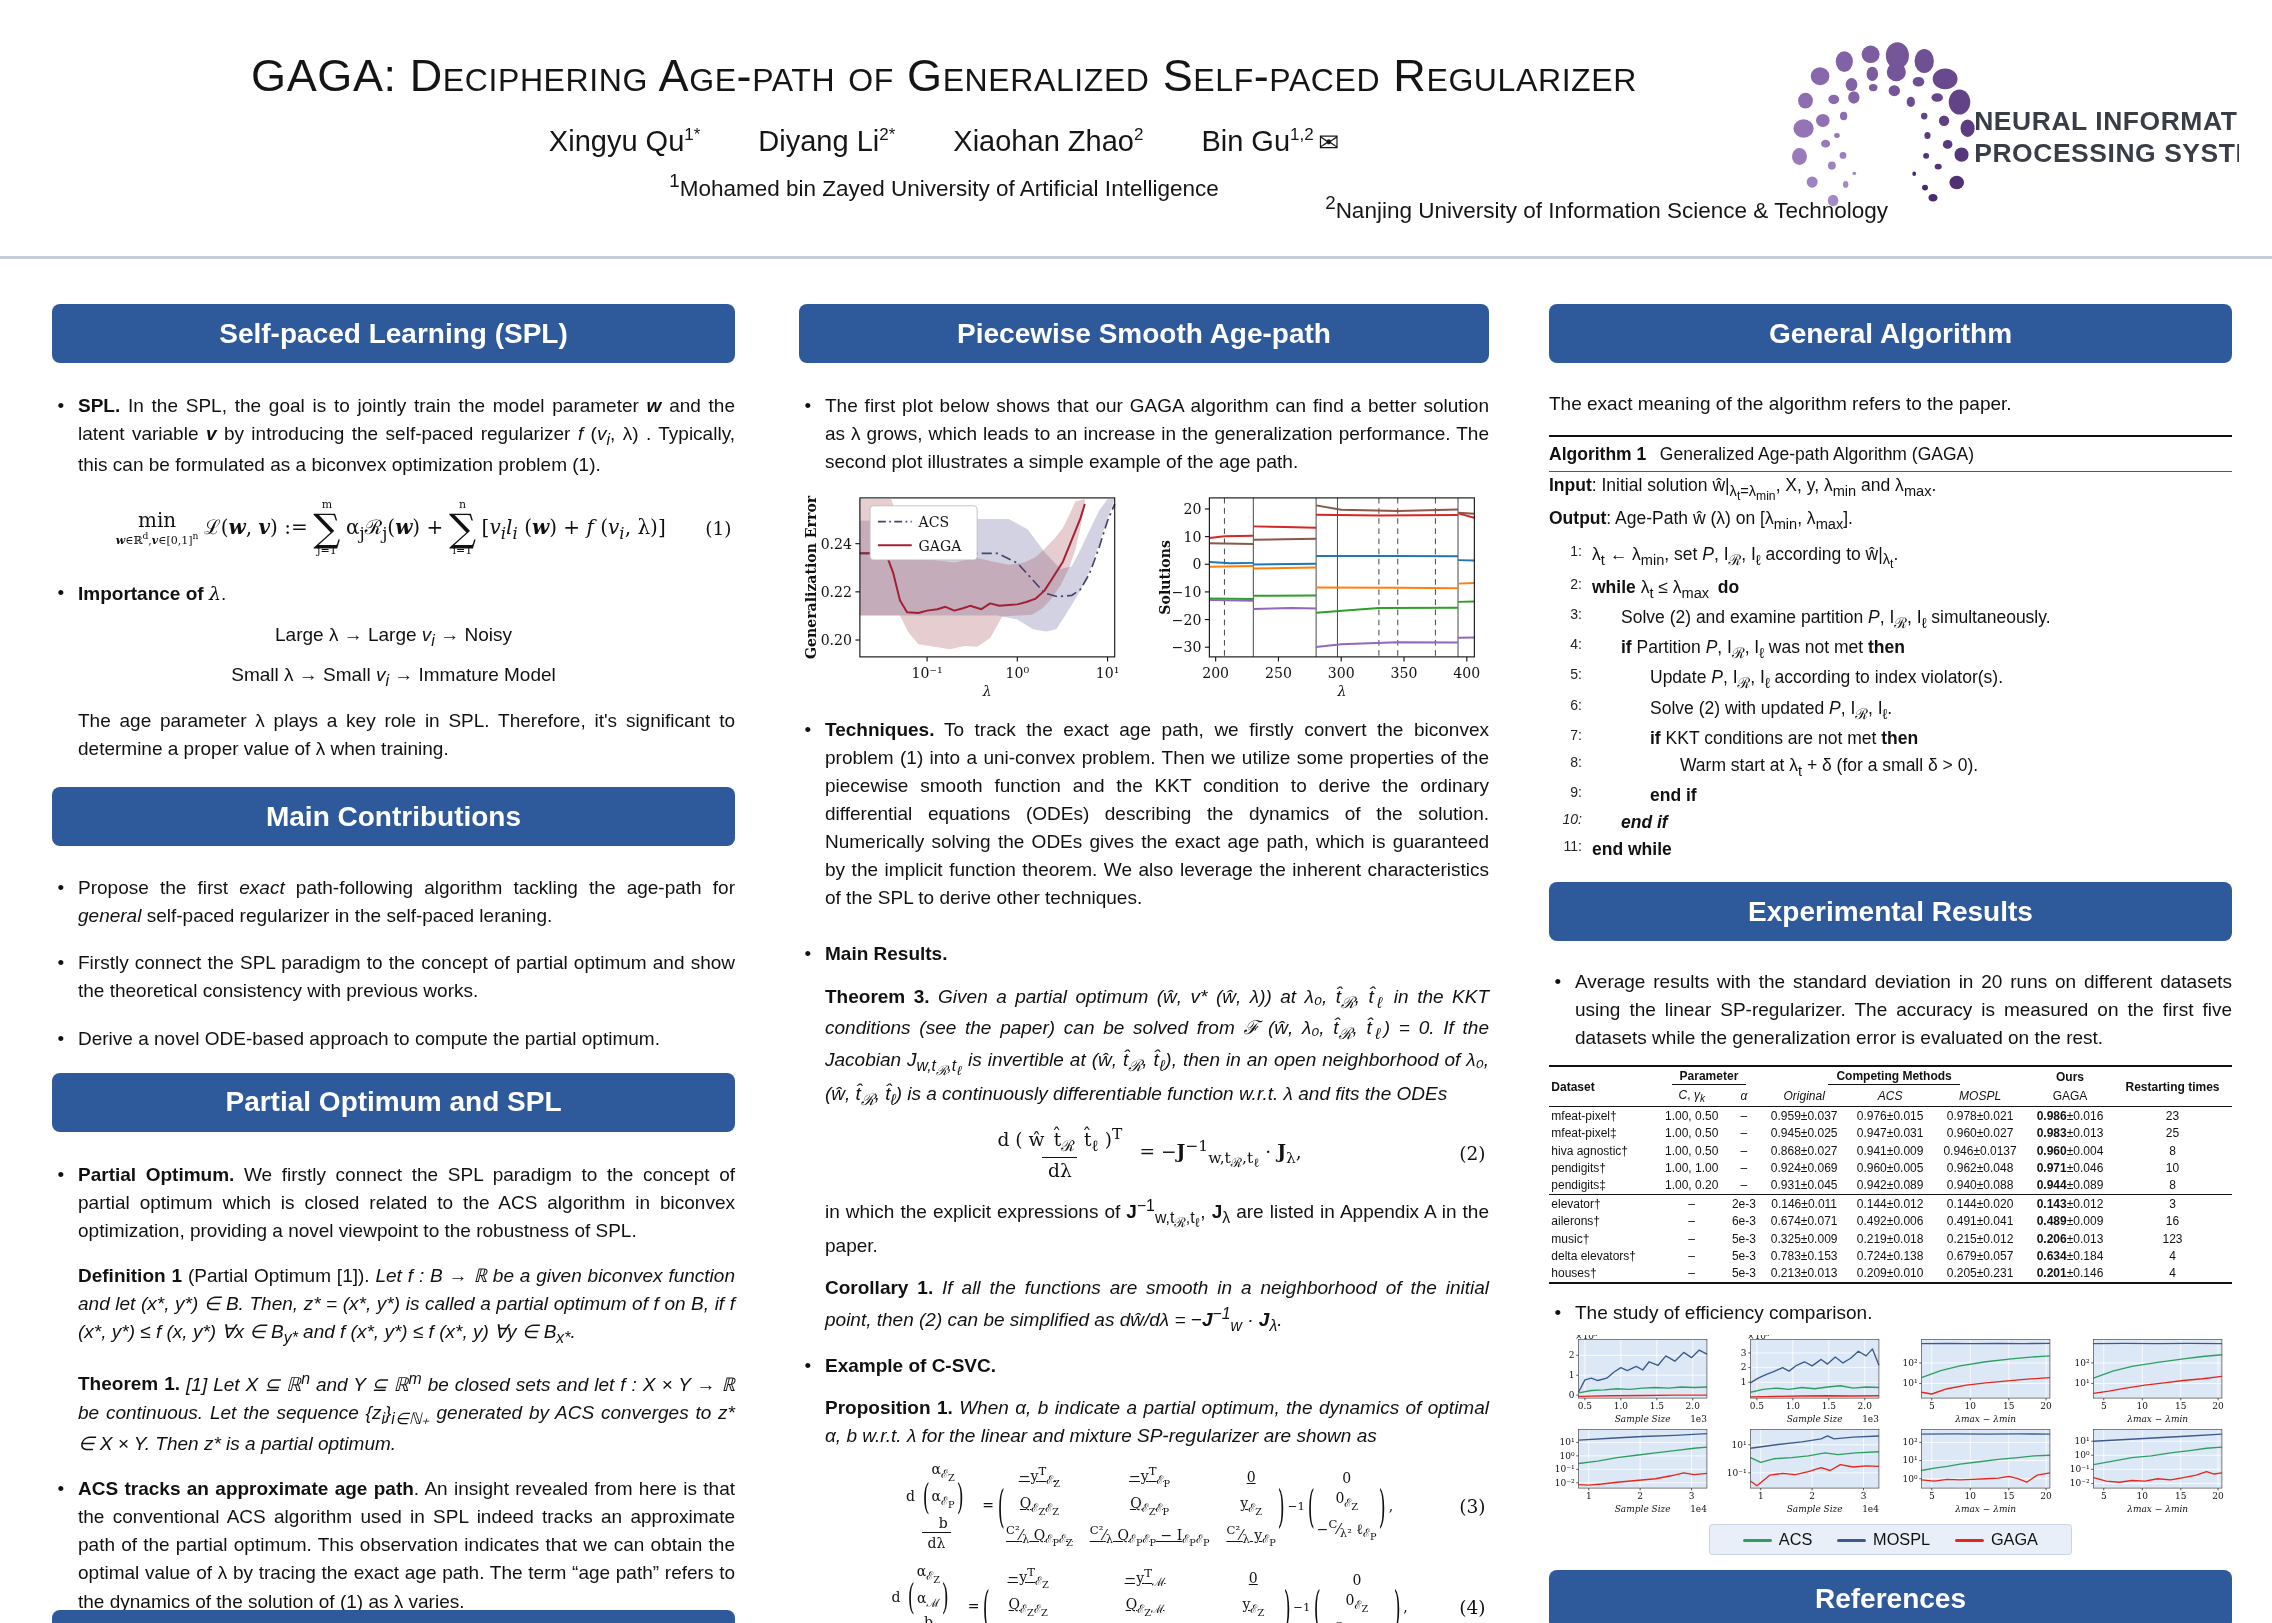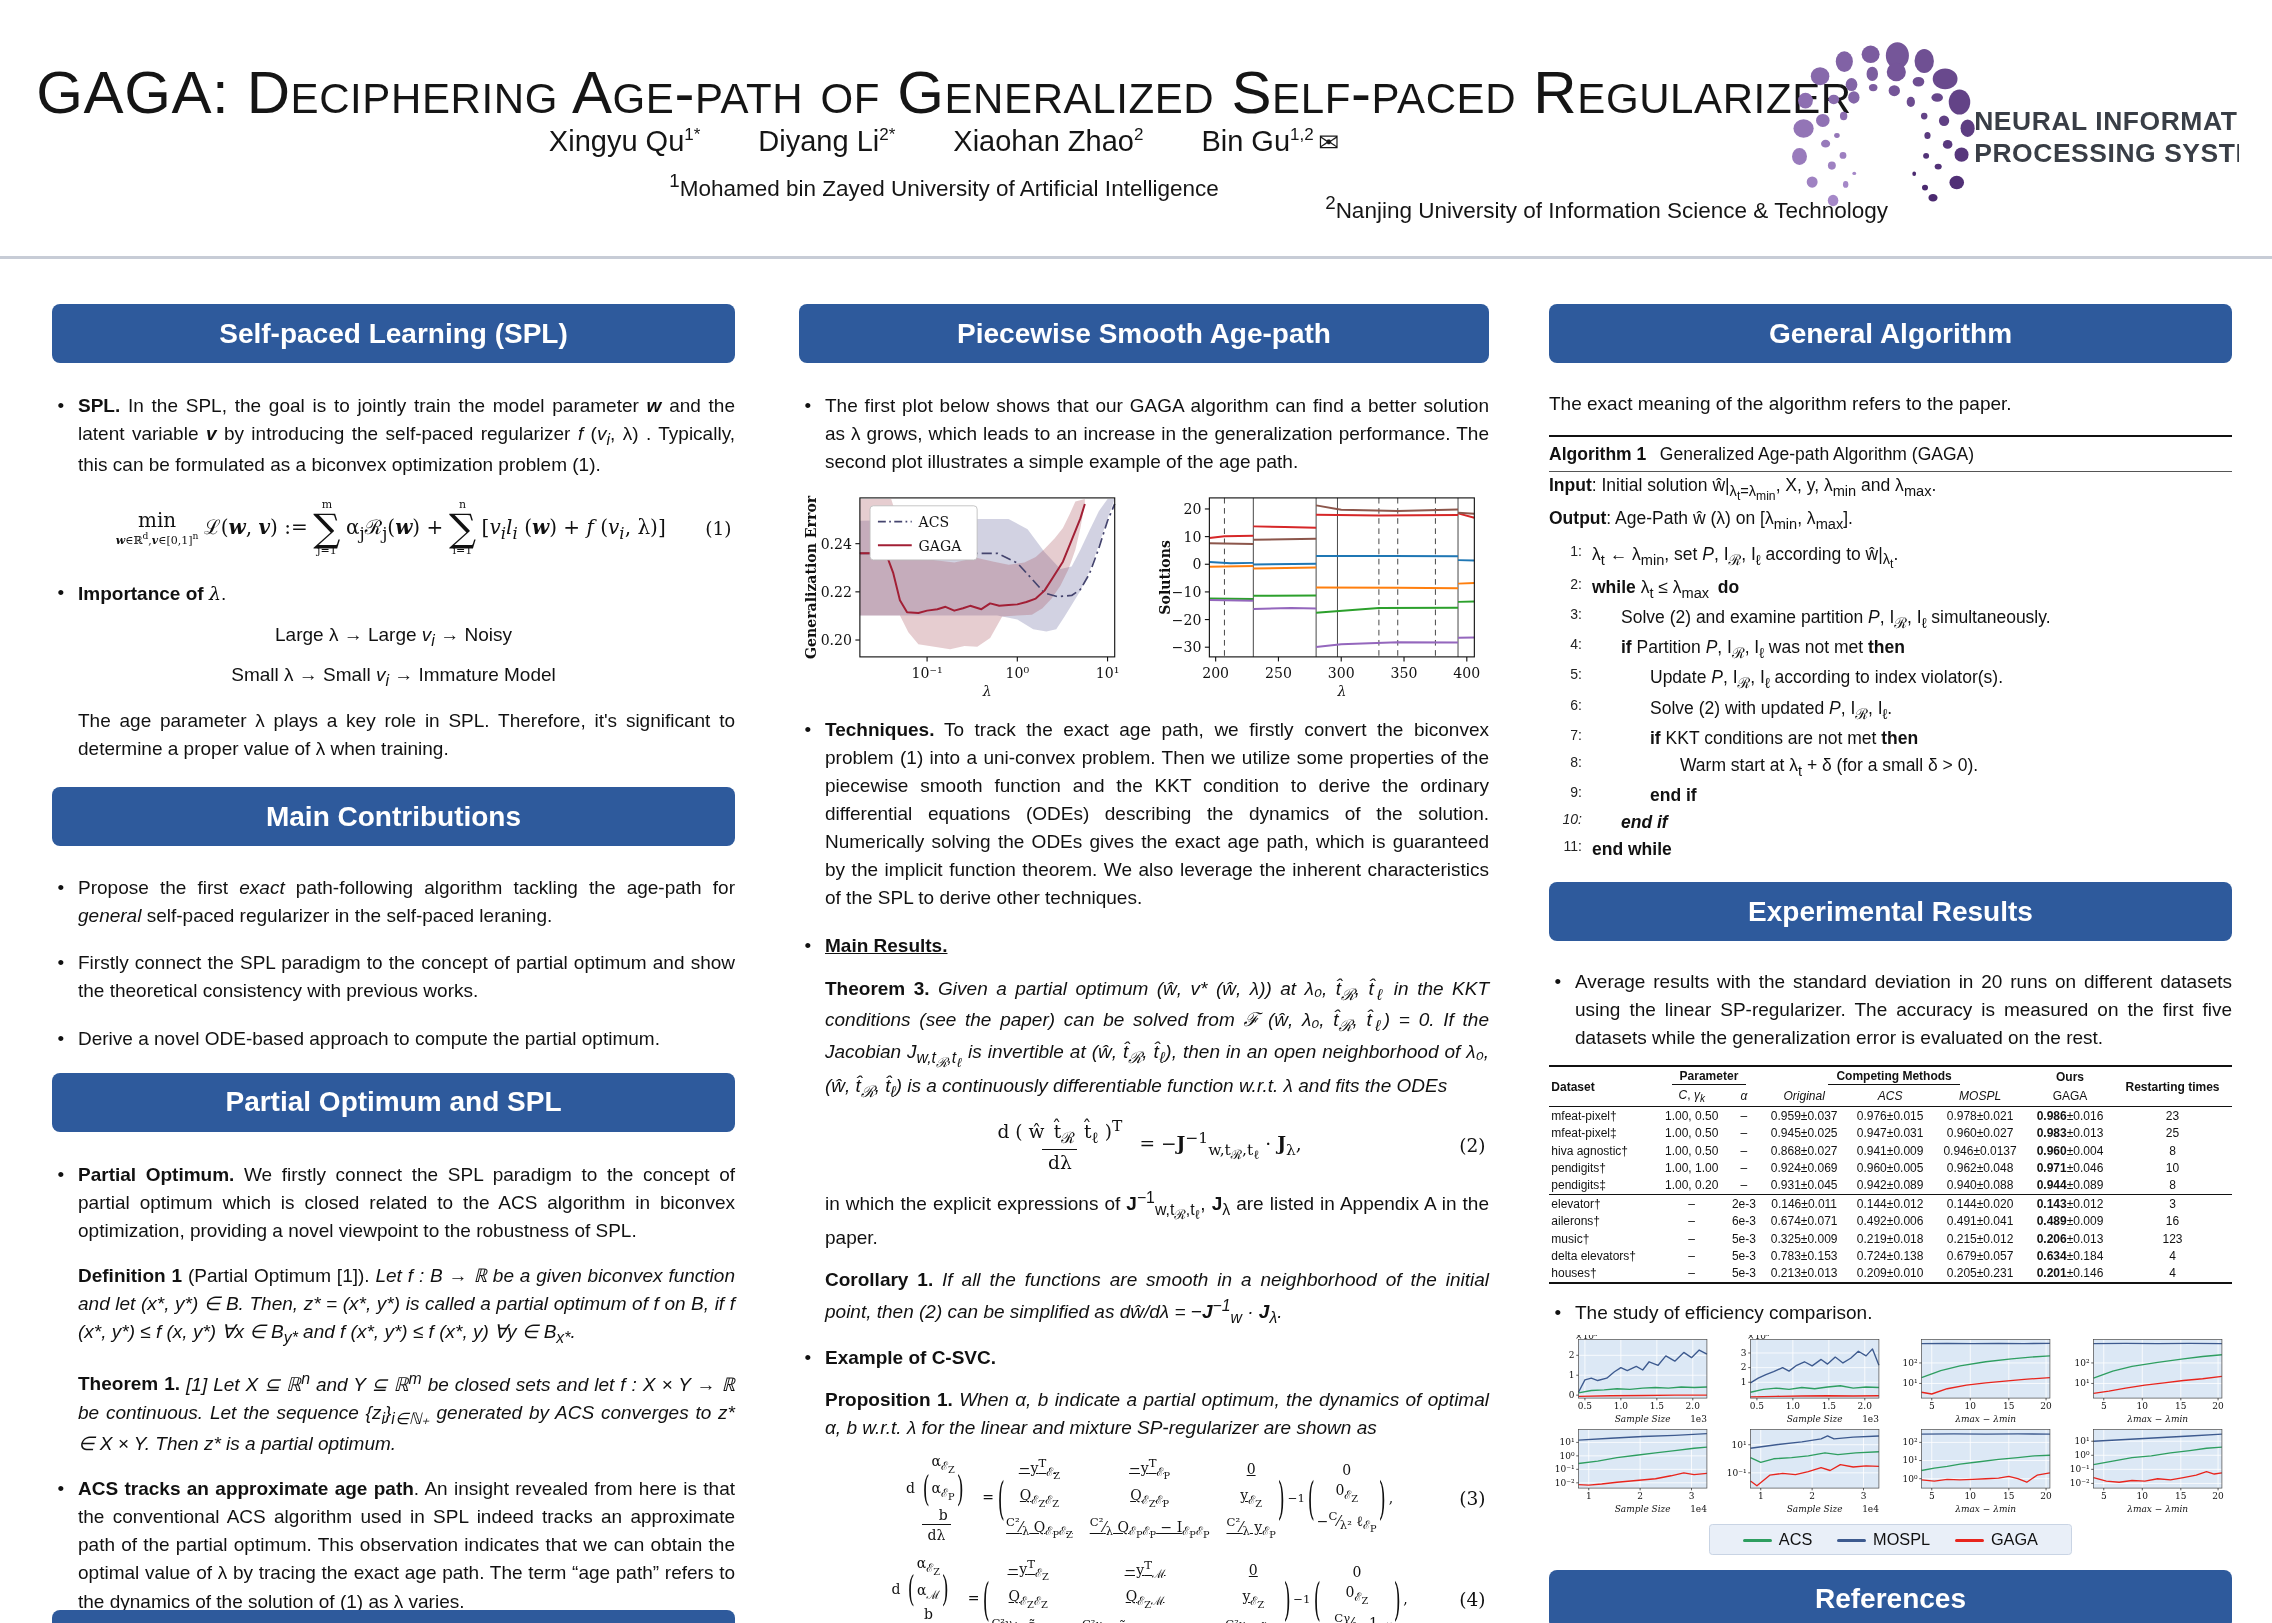--- a/index.html
+++ b/index.html
@@ -2,21 +2,21 @@
 <html style="font-size:9px"><head>
 <meta charset="utf-8">
 <style>
   html,body{margin:0;padding:0;background:#e8e8e8;}
   #poster{position:relative;width:2273px;height:1623px;background:#ffffff;
           font-family:"Liberation Sans", sans-serif;color:#111;overflow:hidden;}
   
   #hdr{position:absolute;left:0;top:0;width:2273px;height:256px;}
   #hdr-rule{position:absolute;left:0;top:256px;width:2273px;height:2.8px;background:#c7ccd6;}
   .title{position:absolute;left:0;top:50px;width:1888px;text-align:center;
-         font-variant:small-caps;font-size:60px;font-weight:500;letter-spacing:0.6px;color:#151515;margin-top:8px;}
+         font-variant:small-caps;font-size:45px;font-weight:500;letter-spacing:0.6px;color:#151515;}
   .authors{position:absolute;left:0;top:125px;width:1888px;text-align:center;font-size:29px;color:#151515;}
   .authors sup{font-size:17px;}
   .affil{position:absolute;left:0;width:1888px;text-align:center;font-size:22.5px;color:#151515;}
   .env{font-size:25px;margin-left:4.5px;}
   #logo{position:absolute;right:34px;top:31px;}
   .logo-text{font-size:47px;font-weight:bold;fill:#393e46;letter-spacing:1px;}
   
   .col{position:absolute;top:304px;width:683px;}
   #col1{left:52px;} #col2{left:799px;width:690px;} #col3{left:1549px;}
   .sec-head{background:#2e5a9c;border-radius:8px;height:59px;display:flex;align-items:center;
@@ -244,21 +244,21 @@
           <text x="333.8862559241706" y="332" text-anchor="middle" class="tick-label">300</text>
           <line x1="445.26066350710903" y1="294" x2="445.26066350710903" y2="302" class="axis"></line>
           <text x="445.26066350710903" y="332" text-anchor="middle" class="tick-label">350</text>
           <line x1="556.6350710900474" y1="294" x2="556.6350710900474" y2="302" class="axis"></line>
           <text x="556.6350710900474" y="332" text-anchor="middle" class="tick-label">400</text>
           <text x="335" y="364" text-anchor="middle" class="tick-label" font-style="italic" font-size="30">λ</text>
           <text x="30" y="153" text-anchor="middle" class="tick-label" font-weight="bold" font-size="27" transform="rotate(-90 30 153)">Solutions</text>
         </svg>
     </div>
     <div class="bullet" style="margin-top:14.7px;"><b>Techniques.</b> To track the exact age path, we firstly convert the biconvex problem (1) into a uni-convex problem.  Then we utilize some properties of the piecewise smooth function and the KKT condition to derive the ordinary differential equations (ODEs) describing the dynamics of the solution. Numerically solving the ODEs gives the exact age path, which is guaranteed by the implicit function theorem.  We also leverage the inherent characteristics of the SPL to derive other techniques.</div>
-    <div class="bullet" style="margin-top:20px;text-decoration:underline;"><b>Main Results.</b></div>
+    <div class="bullet" style="margin-top:28px;"><b>Main Results.</b></div>
     <div class="plain indent" style="margin-top:14.7px;"><b>Theorem 3.</b> <span class="thm">Given a partial optimum (ŵ, v* (ŵ, λ)) at λ₀, t̂<sub>ℛ</sub>, t̂<sub>ℓ</sub> in the KKT conditions (see the paper) can be solved from ℱ (ŵ, λ₀, t̂<sub>ℛ</sub>, t̂<sub>ℓ</sub>) = 0.  If the Jacobian J<sub>w,t<sub>ℛ</sub>,t<sub>ℓ</sub></sub> is invertible at (ŵ, t̂<sub>ℛ</sub>, t̂<sub>ℓ</sub>), then in an open neighborhood of λ₀, (ŵ, t̂<sub>ℛ</sub>, t̂<sub>ℓ</sub>) is a continuously differentiable function w.r.t. λ and fits the ODEs</span></div>
     <div class="eqrow math" style="margin-top:13.5px;font-size:18.6px;">
       <span><span class="dfrac">
             <span class="num">d ( ŵ t̂<sub>ℛ</sub> t̂<sub>ℓ</sub> )<sup>T</sup></span>
             <span class="den">dλ</span>
           </span> = −<b>J</b><sup>−1</sup><sub>w,t<sub>ℛ</sub>,t<sub>ℓ</sub></sub> · <b>J</b><sub>λ</sub>,</span>
       <span class="eqno">(2)</span>
     </div>
     <div class="plain indent" style="margin-top:12.4px;">in which the explicit expressions of <b>J</b><sup>−1</sup><sub>w,t<sub>ℛ</sub>,t<sub>ℓ</sub></sub>, <b>J</b><sub>λ</sub> are listed in Appendix A in the paper.</div>
     <div class="plain indent" style="margin-top:13.5px;"><b>Corollary 1.</b> <span class="thm">If all the functions are smooth in a neighborhood of the initial point, then (2) can be simplified as dŵ/dλ = −<b>J</b><sup>−1</sup><sub>w</sub> · <b>J</b><sub>λ</sub>.</span></div>

